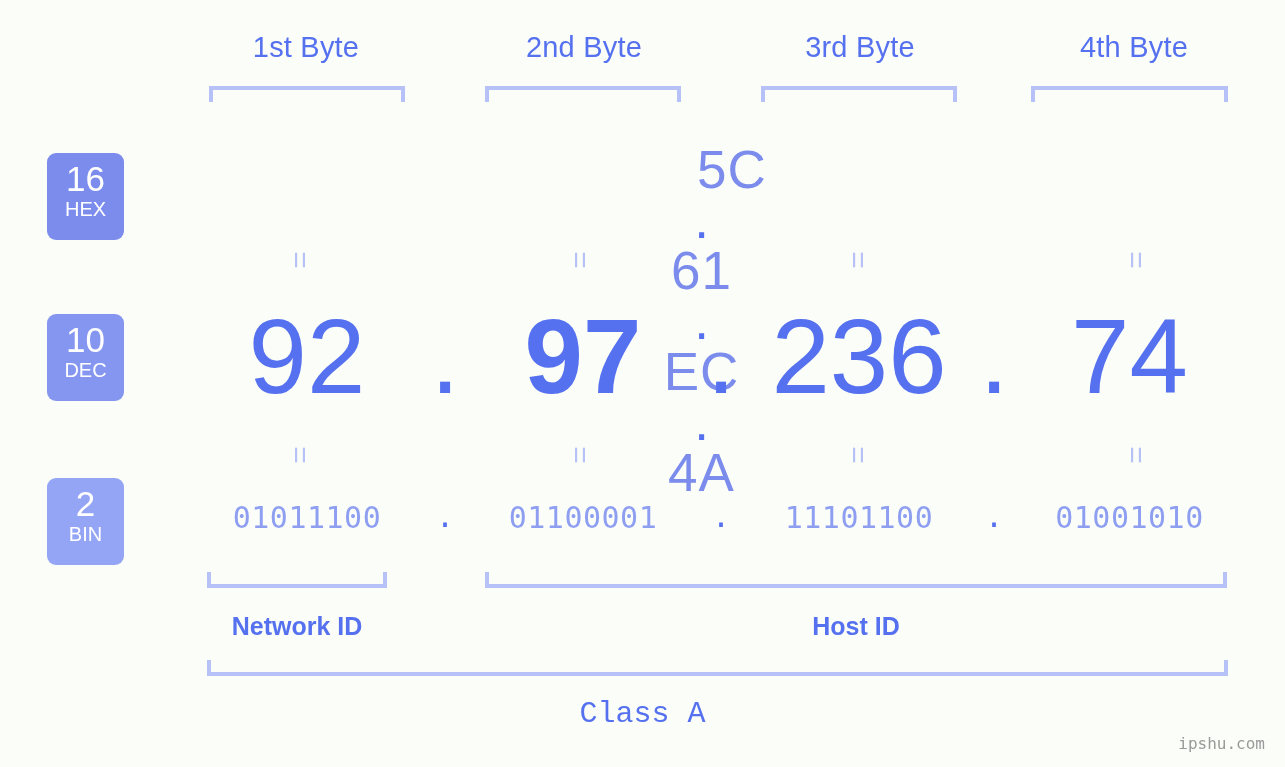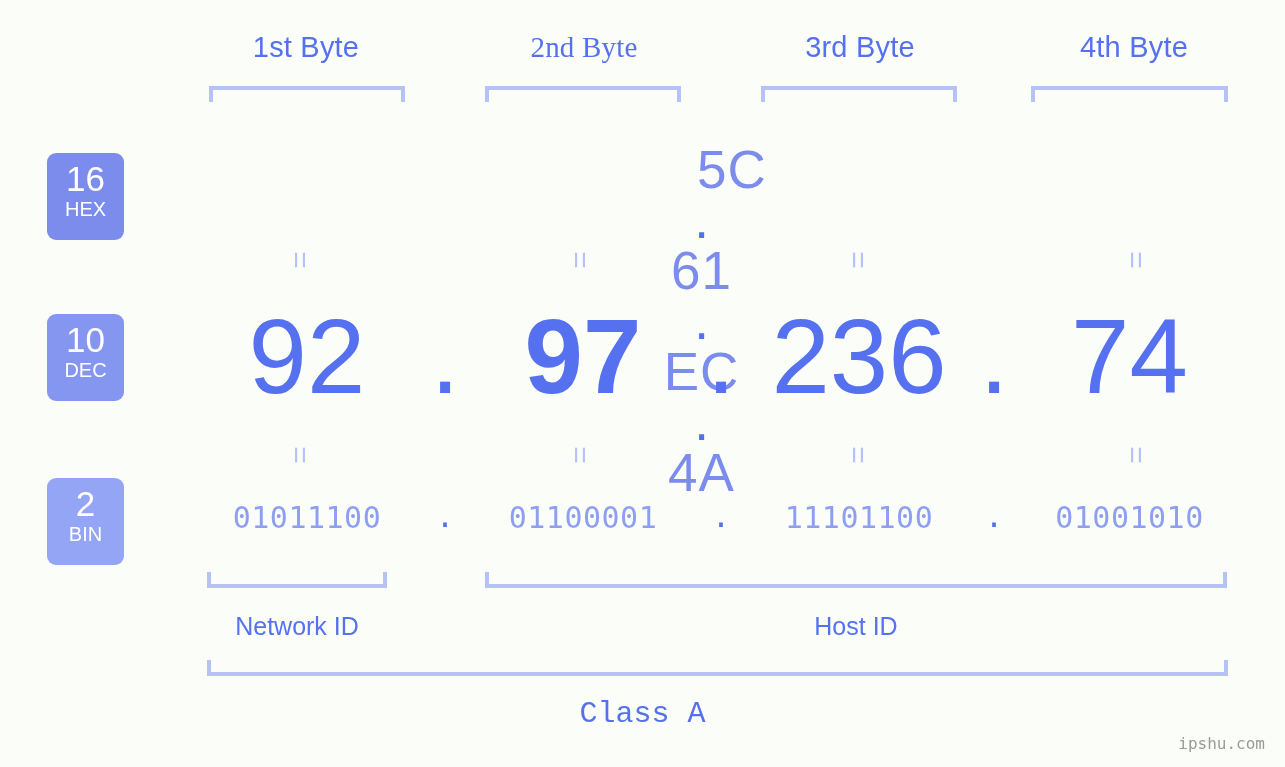--- a/index.html
+++ b/index.html
@@ -161,20 +161,21 @@
     border-right: 4px solid #b6c1f7;
     box-sizing: border-box;
   }
 
   .id-label {
     position: absolute;
     font-size: 25px;
     color: #5571ef;
     text-align: center;
     white-space: nowrap;
+    font-weight: bold;
   }
 
   .class-label {
     position: absolute;
     top: 697px;
     left: 0;
     right: 0;
     text-align: center;
     font-size: 30px;
     color: #5571ef;
@@ -190,21 +191,21 @@
     color: #9a9a9a;
     letter-spacing: 0px;
   }
 </style>
 </head>
 <body>
 
 <div class="stage">
 
   <div class="byte-label" style="left:206px;width:200px;">1st Byte</div>
-  <div class="byte-label" style="left:484px;width:200px;font-family:Liberation Serif, serif;">2nd Byte</div>
+  <div class="byte-label" style="left:484px;width:200px;">2nd Byte</div>
   <div class="byte-label" style="left:760px;width:200px;">3rd Byte</div>
   <div class="byte-label" style="left:1034px;width:200px;">4th Byte</div>
 
   <div class="bracket-top" style="left:209px;width:196px;"></div>
   <div class="bracket-top" style="left:485px;width:196px;"></div>
   <div class="bracket-top" style="left:761px;width:196px;"></div>
   <div class="bracket-top" style="left:1031px;width:197px;"></div>
 
   <div class="badge" id="badge-hex">
     <span class="num">16</span>

